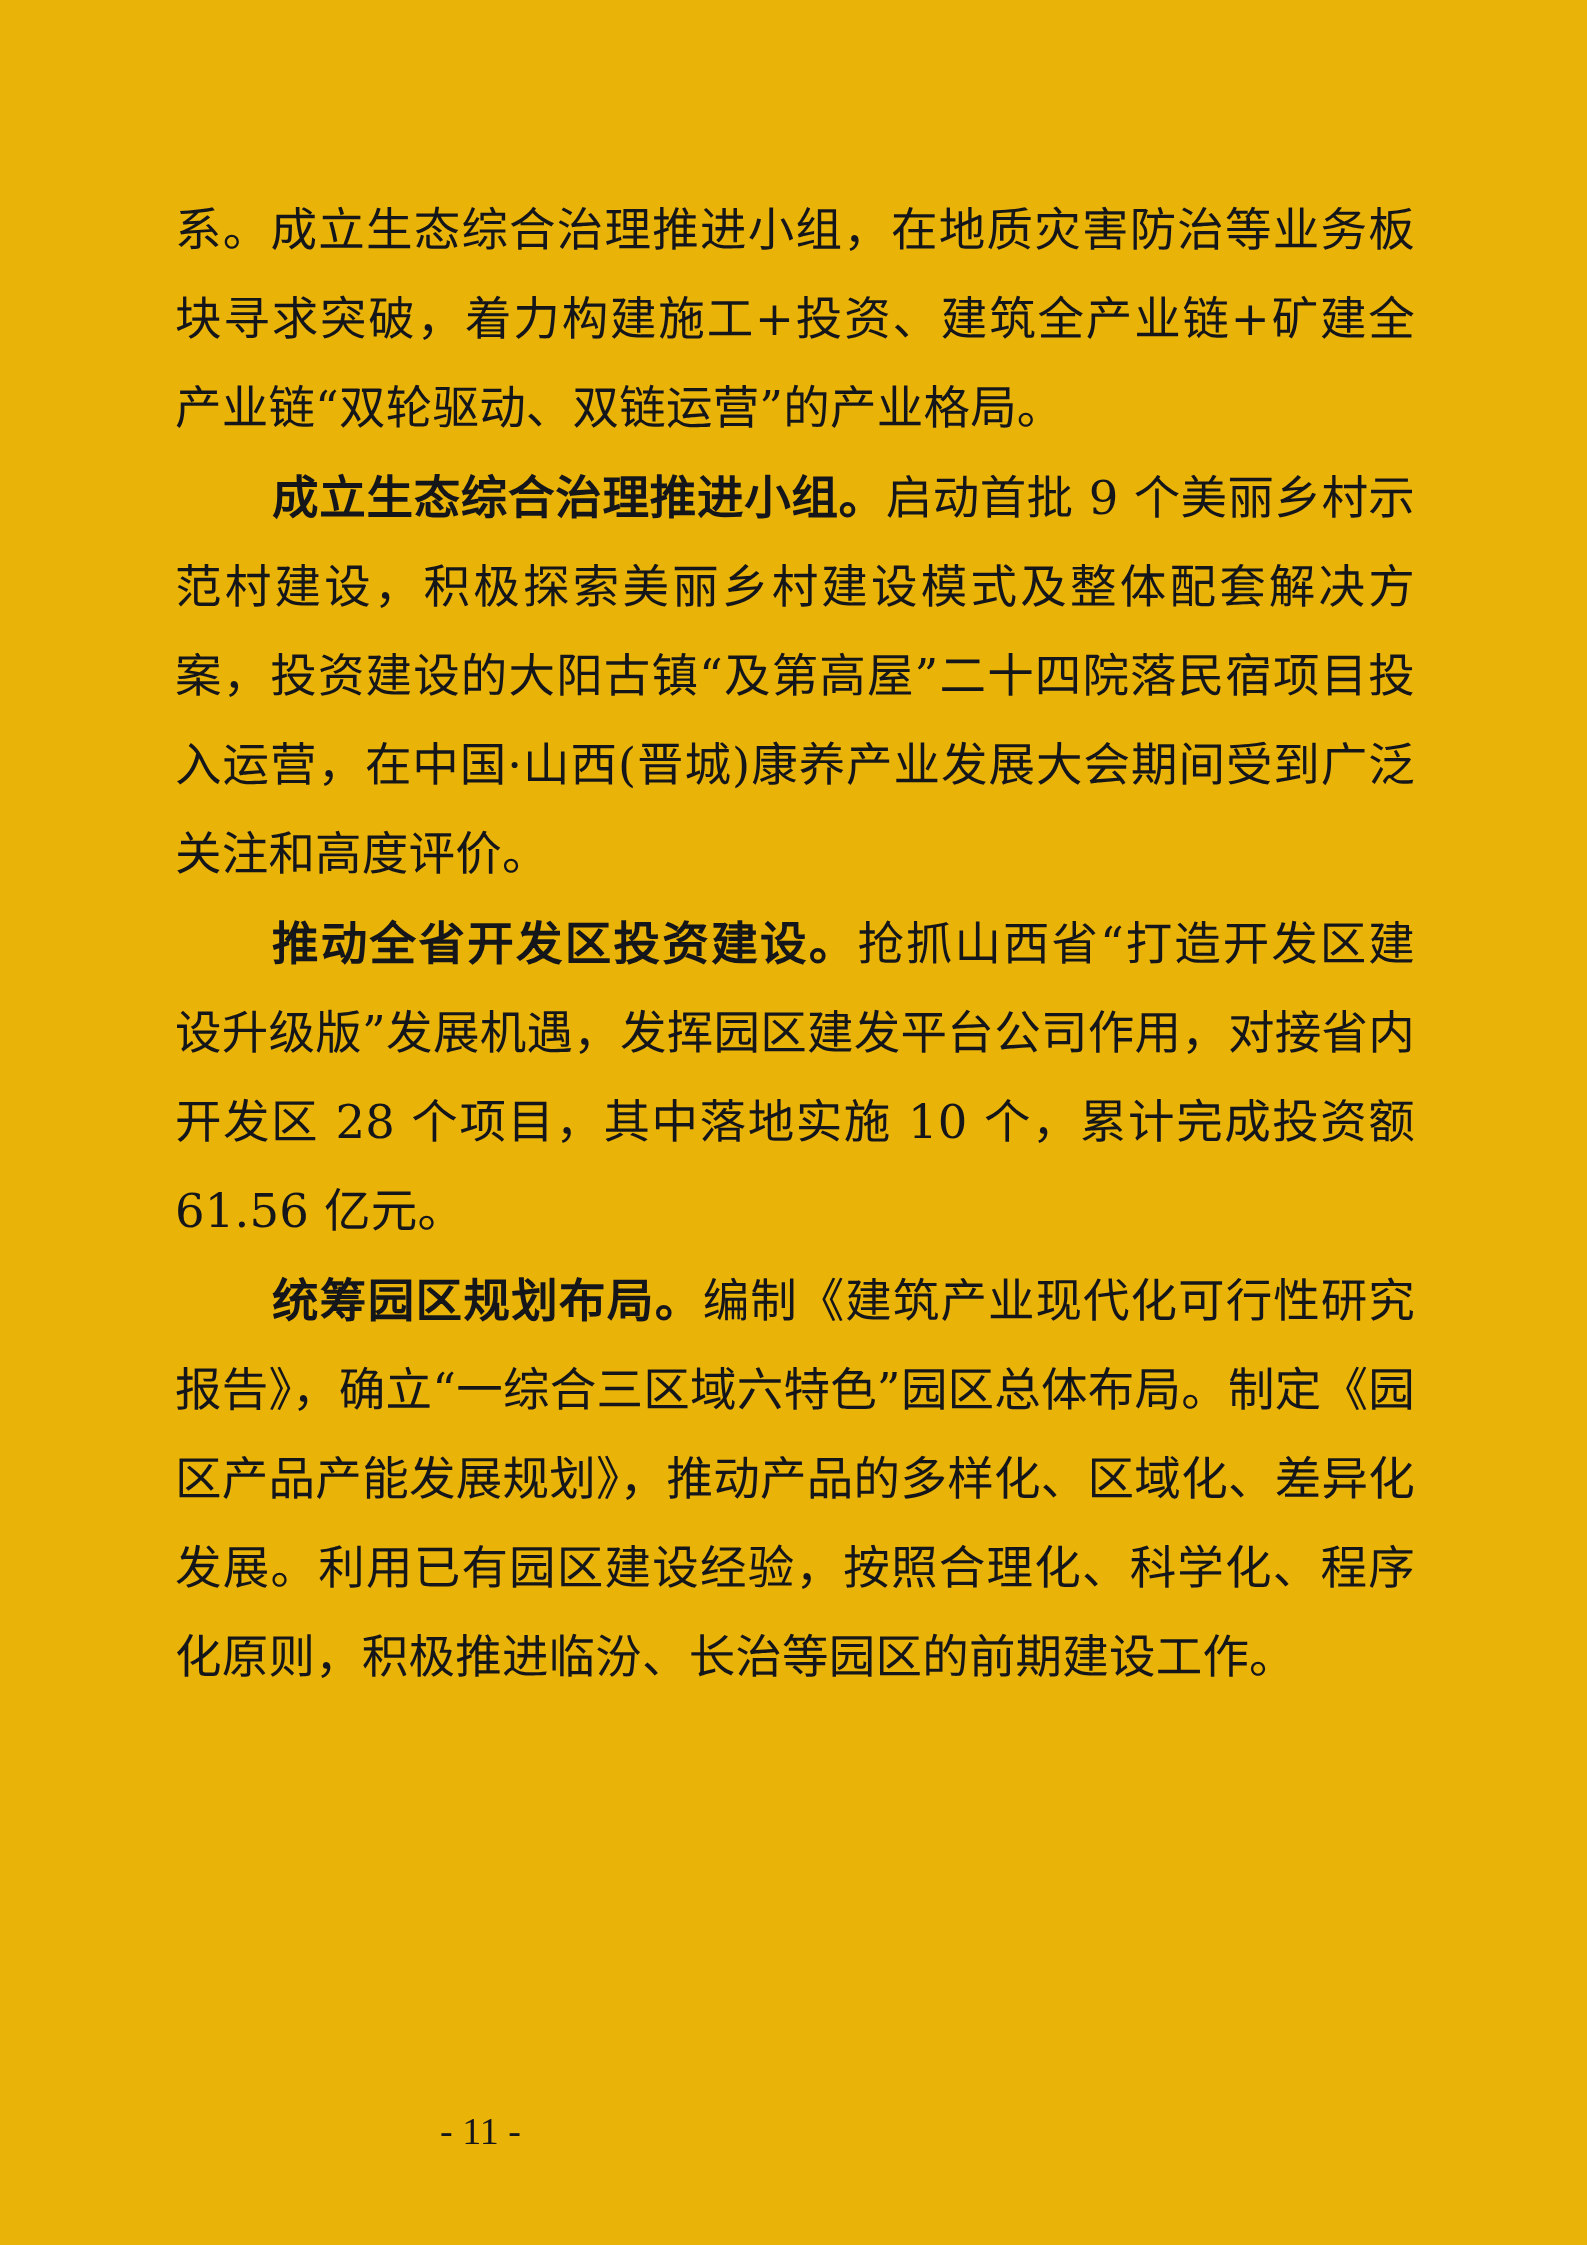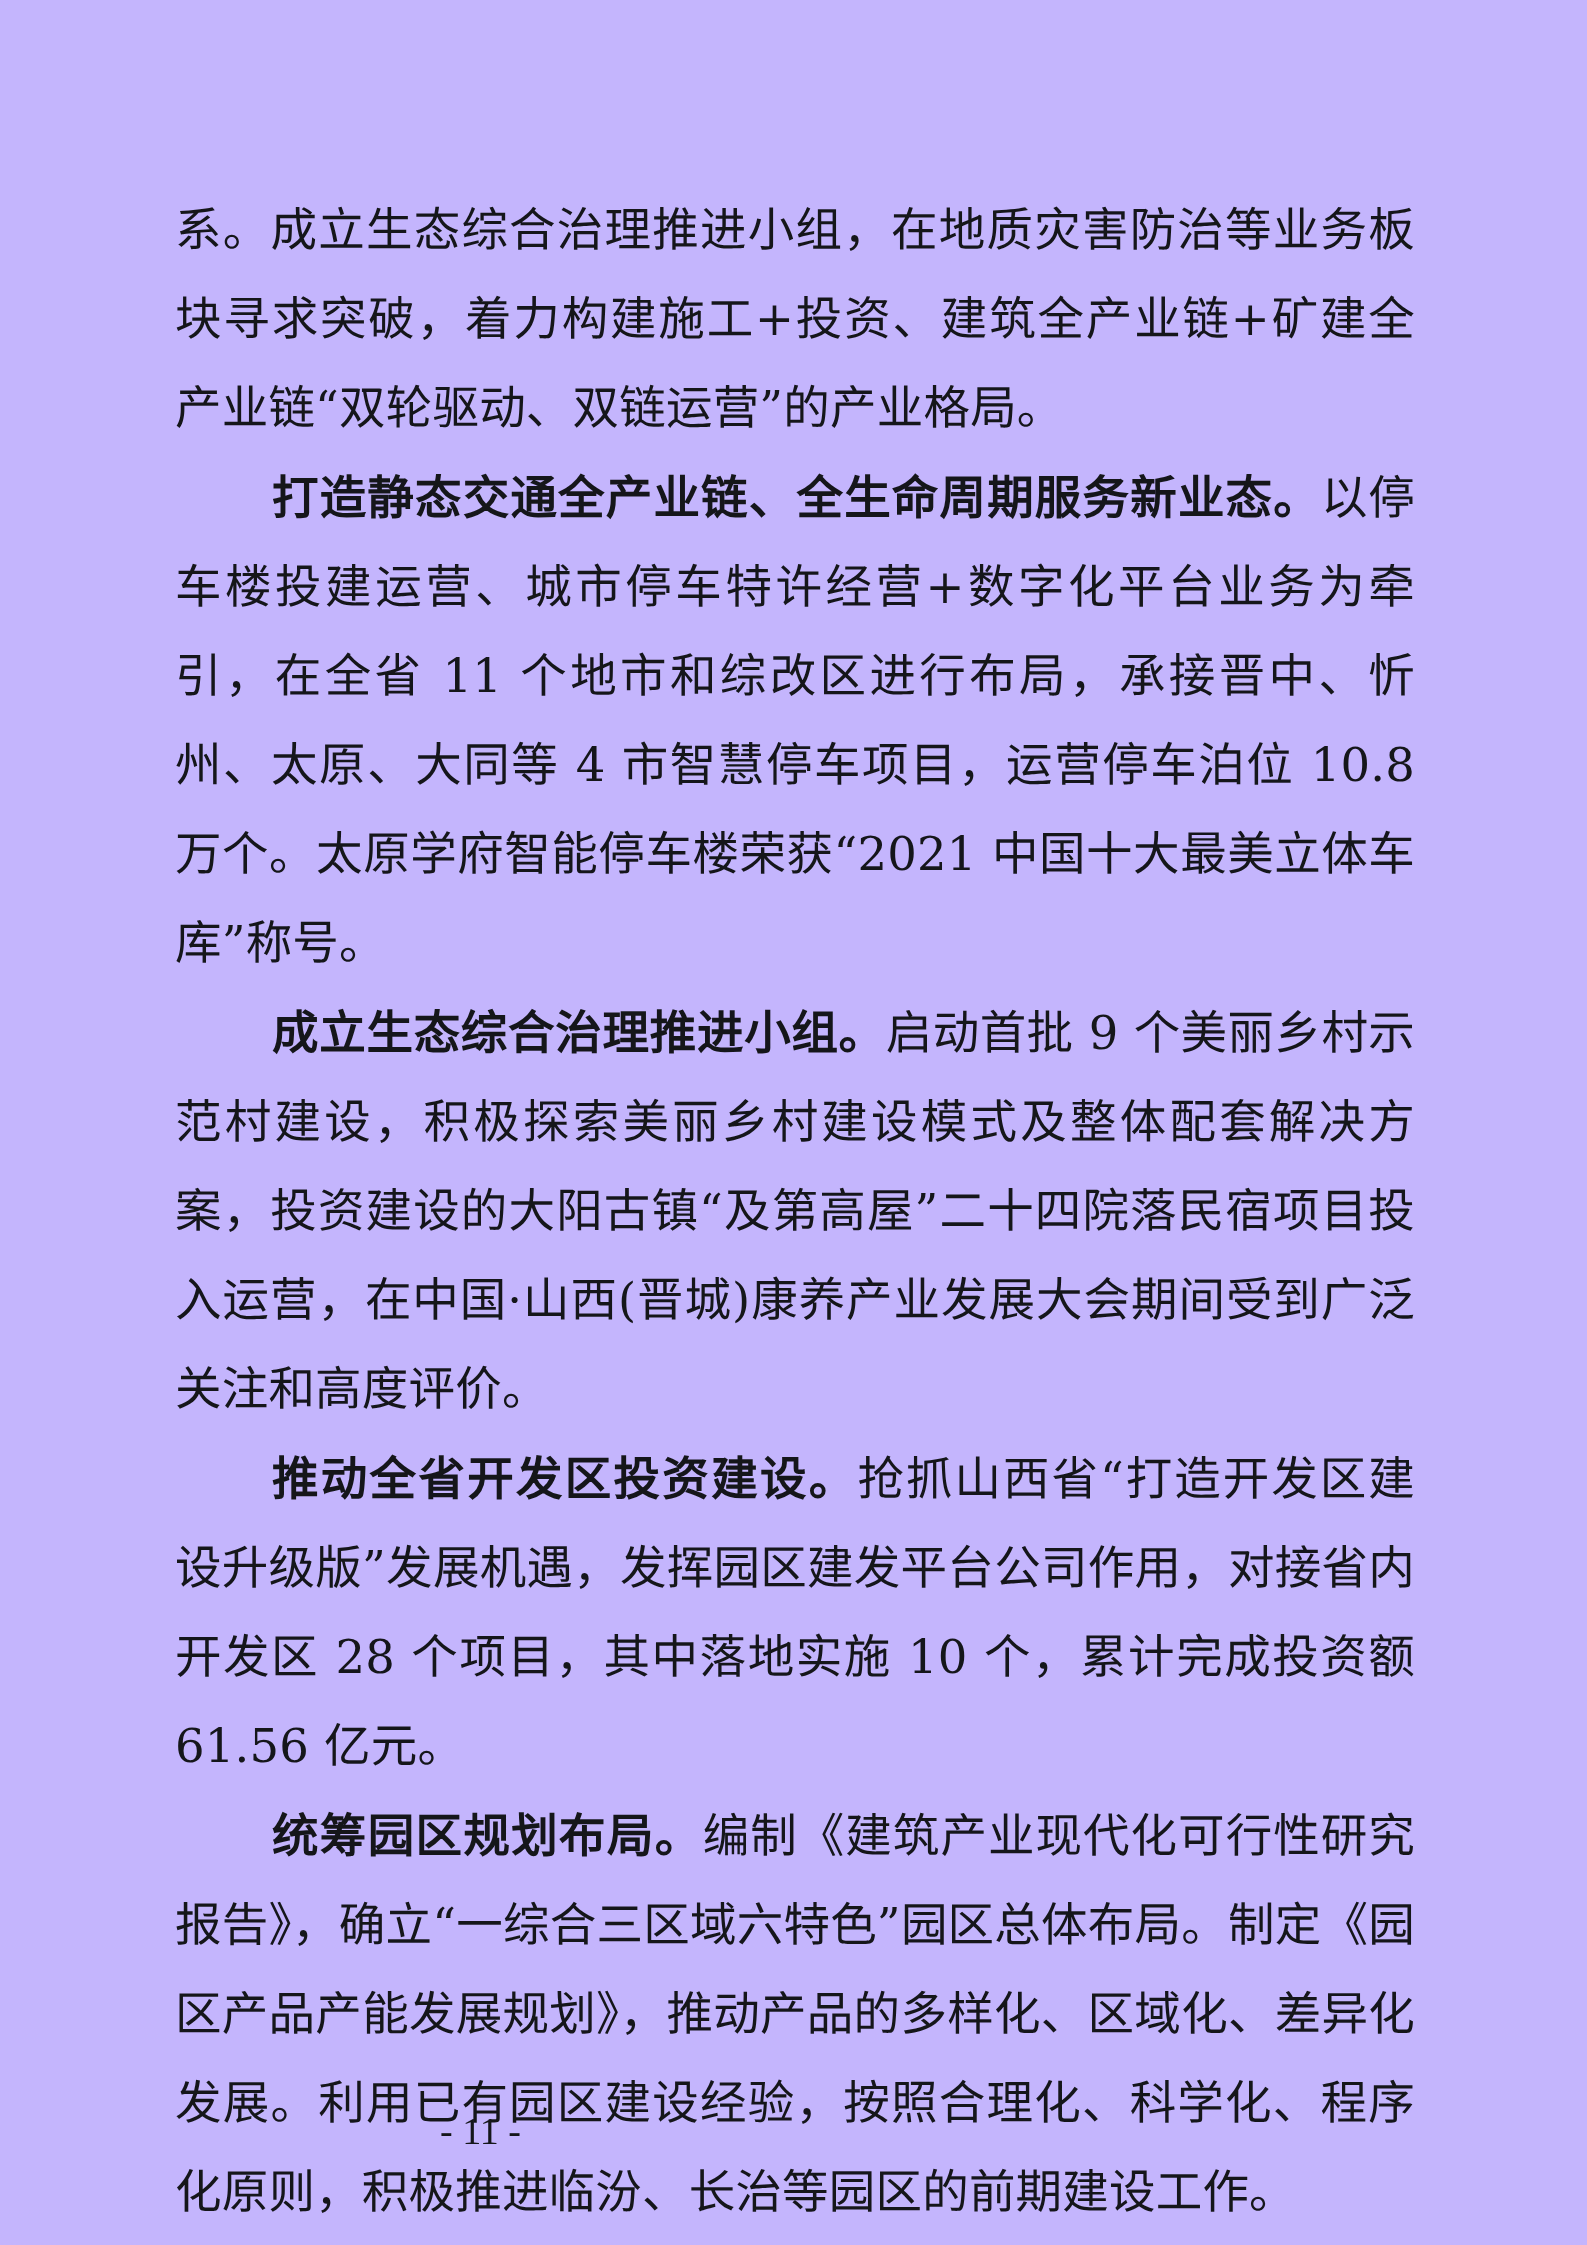--- a/index.html
+++ b/index.html
@@ -6,21 +6,21 @@
   html, body {
     margin: 0;
     padding: 0;
     background: #ffffff;
   }
   .page {
     position: relative;
     width: 1587px;
     height: 2245px;
     margin: 0 auto;
-    background: #c4b5fd;
+    background: #eab308;
     box-sizing: border-box;
     overflow: hidden;
   }
   .content {
     position: absolute;
     left: 175px;
     top: 186px;
     width: 1240px;
   }
   .para {
@@ -59,21 +59,20 @@
 </style>
 </head>
 <body>
 
 <div class="page">
 
   <div class="content">
 
     <p class="para"><span>系。成立生态综合治理推进小组，在地质灾害防治等业务板块寻求突破，着力构建施工+投资、建筑全产业链+矿建全产业链“双轮驱动、双链运营”的产业格局。</span></p>
 
-    <p class="para indent"><span class="lead">打造静态交通全产业链、全生命周期服务新业态。</span><span>以停车楼投建运营、城市停车特许经营+数字化平台业务为牵引，在全省 11 个地市和综改区进行布局，承接晋中、忻州、太原、大同等 4 市智慧停车项目，运营停车泊位 10.8 万个。太原学府智能停车楼荣获“2021 中国十大最美立体车库”称号。</span></p>
 
     <p class="para indent"><span class="lead">成立生态综合治理推进小组。</span><span>启动首批 9 个美丽乡村示范村建设，积极探索美丽乡村建设模式及整体配套解决方案，投资建设的大阳古镇“及第高屋”二十四院落民宿项目投入运营，在中国·山西(晋城)康养产业发展大会期间受到广泛关注和高度评价。</span></p>
 
     <p class="para indent"><span class="lead">推动全省开发区投资建设。</span><span>抢抓山西省“打造开发区建设升级版”发展机遇，发挥园区建发平台公司作用，对接省内开发区 28 个项目，其中落地实施 10 个，累计完成投资额 61.56 亿元。</span></p>
 
     <p class="para indent"><span class="lead">统筹园区规划布局。</span><span>编制《建筑产业现代化可行性研究报告》，确立“一综合三区域六特色”园区总体布局。制定《园区产品产能发展规划》，推动产品的多样化、区域化、差异化发展。利用已有园区建设经验，按照合理化、科学化、程序化原则，积极推进临汾、长治等园区的前期建设工作。</span></p>
 
     <p class="para indent"></p>
 
   </div>

